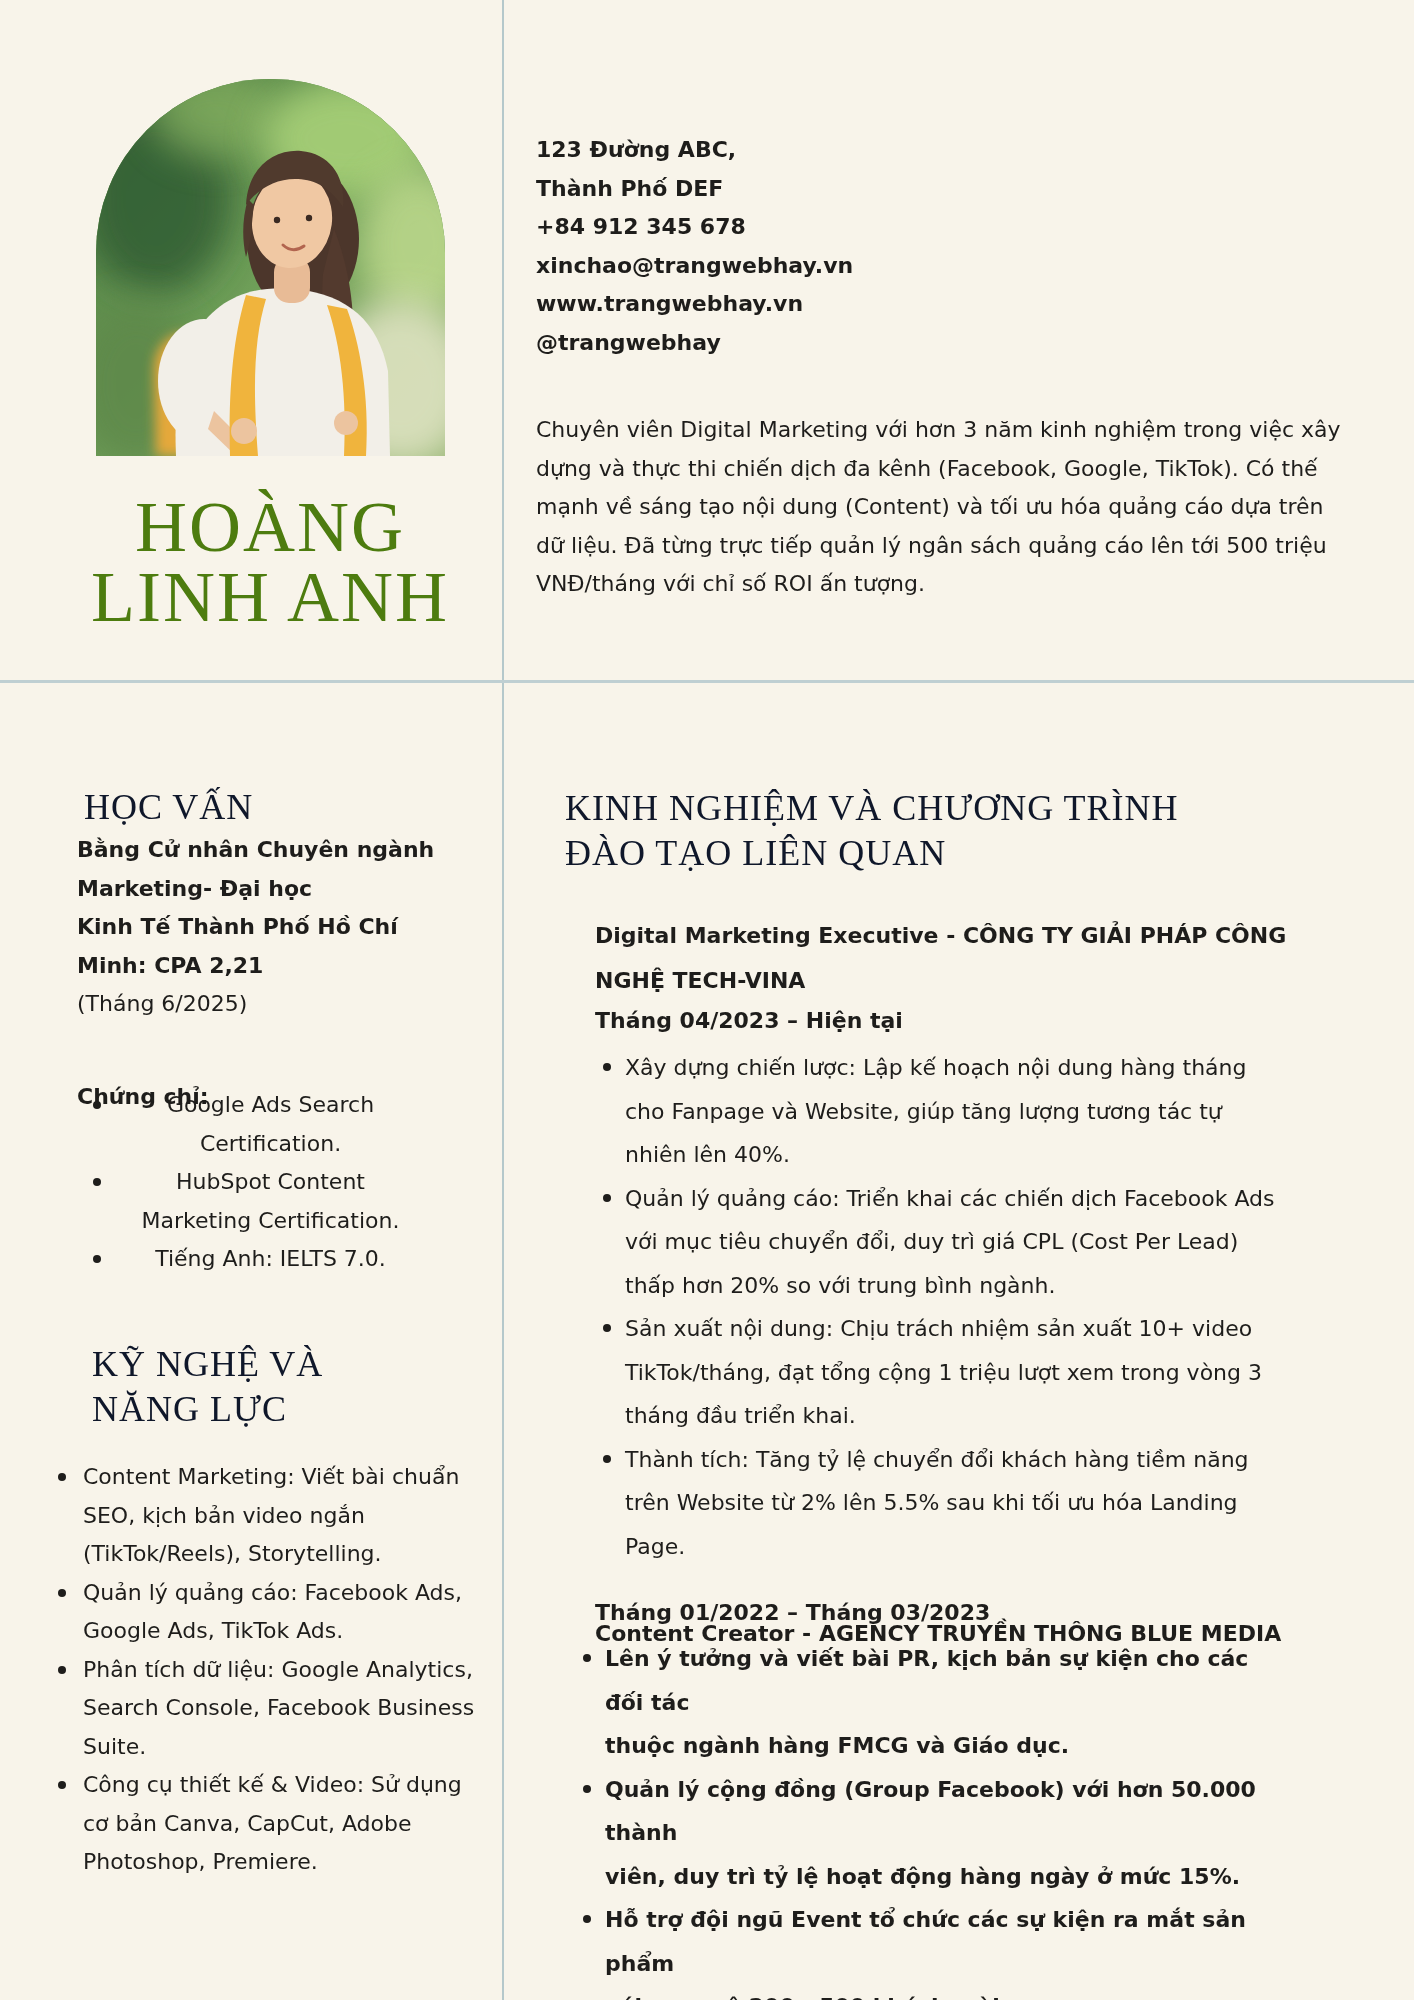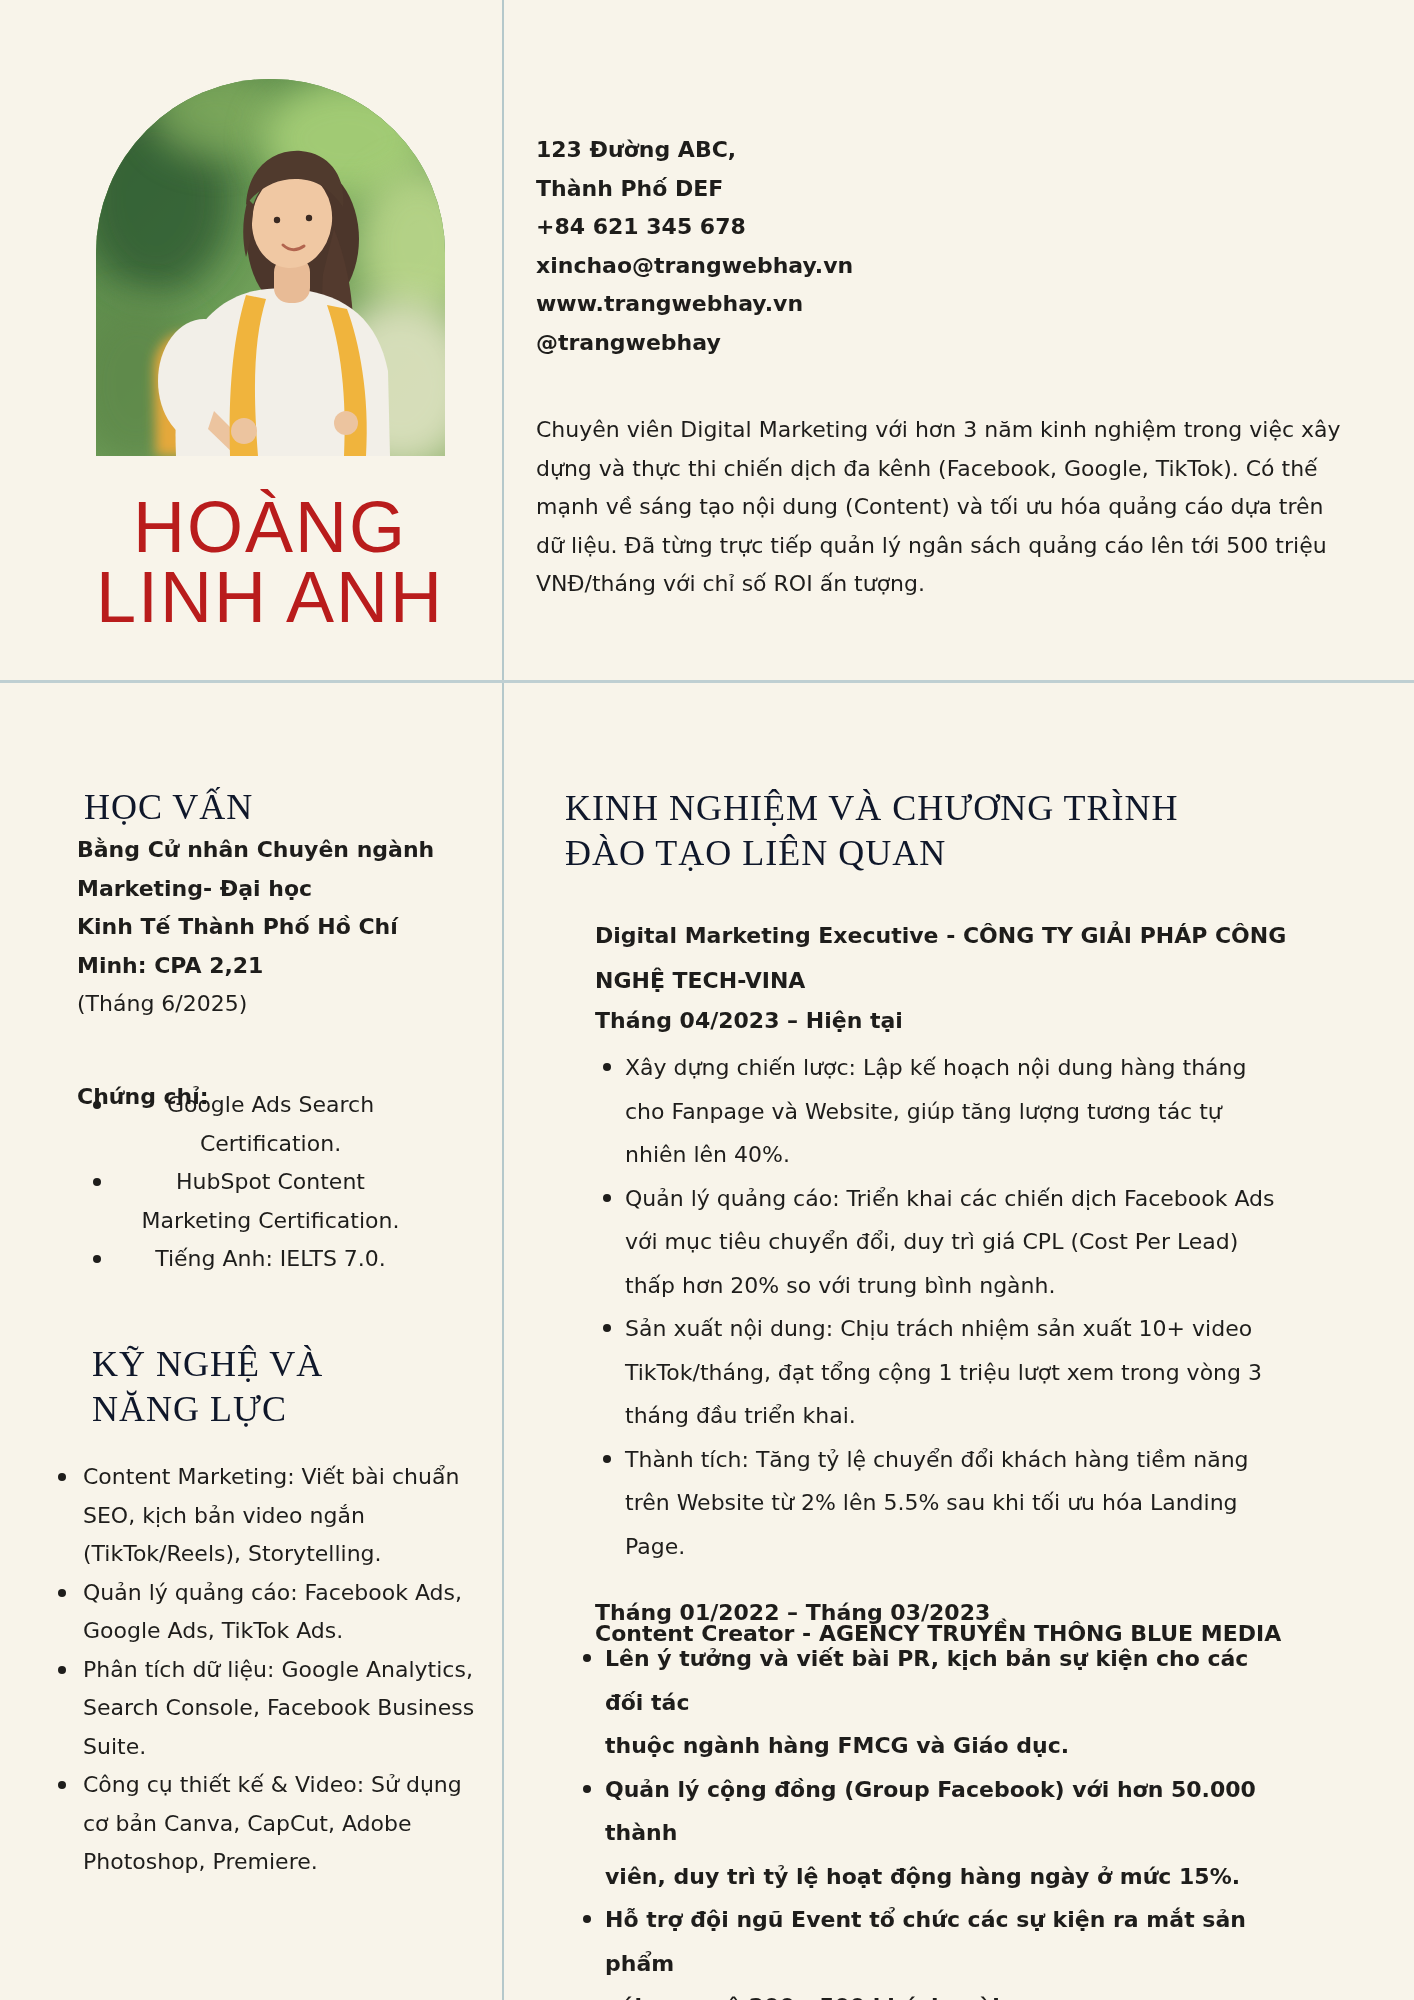--- a/index.html
+++ b/index.html
@@ -22,23 +22,23 @@
   .photo{
     position:absolute;left:96px;top:79px;width:349px;height:377px;
     border-radius:174px 174px 0 0;
     overflow:hidden;
     background:#6e9e58;
   }
   .photo svg{display:block;}
   .name{
     position:absolute;left:10px;top:492px;width:520px;
     text-align:center;
-    font-family:Liberation Sans, sans-serif;
+    font-family:Liberation Serif, serif;
     font-size:72px;line-height:70px;letter-spacing:2px;
-    color:#b91c1c;
+    color:#4d7c0f;
     white-space:pre-line;
   }
   .contact{
     position:absolute;left:536px;top:131px;
     font-size:22px;font-weight:bold;line-height:38.5px;
     white-space:pre-line;
   }
   .summary{
     position:absolute;left:536px;top:411px;width:870px;
     font-size:22px;line-height:38.5px;
@@ -154,21 +154,21 @@
         <circle cx="250" cy="344" r="12" fill="#ecc49f"></circle>
       </g>
     </svg>
   </div>
 
   <div class="name">HOÀNG
 LINH ANH</div>
 
   <div class="contact">123 Đường ABC,
 Thành Phố DEF
-+84 621 345 678
++84 912 345 678
 xinchao@trangwebhay.vn
 www.trangwebhay.vn
 @trangwebhay</div>
 
   <div class="summary">Chuyên viên Digital Marketing với hơn 3 năm kinh nghiệm trong việc xây
 dựng và thực thi chiến dịch đa kênh (Facebook, Google, TikTok). Có thế
 mạnh về sáng tạo nội dung (Content) và tối ưu hóa quảng cáo dựa trên
 dữ liệu. Đã từng trực tiếp quản lý ngân sách quảng cáo lên tới 500 triệu
 VNĐ/tháng với chỉ số ROI ấn tượng.</div>
 

